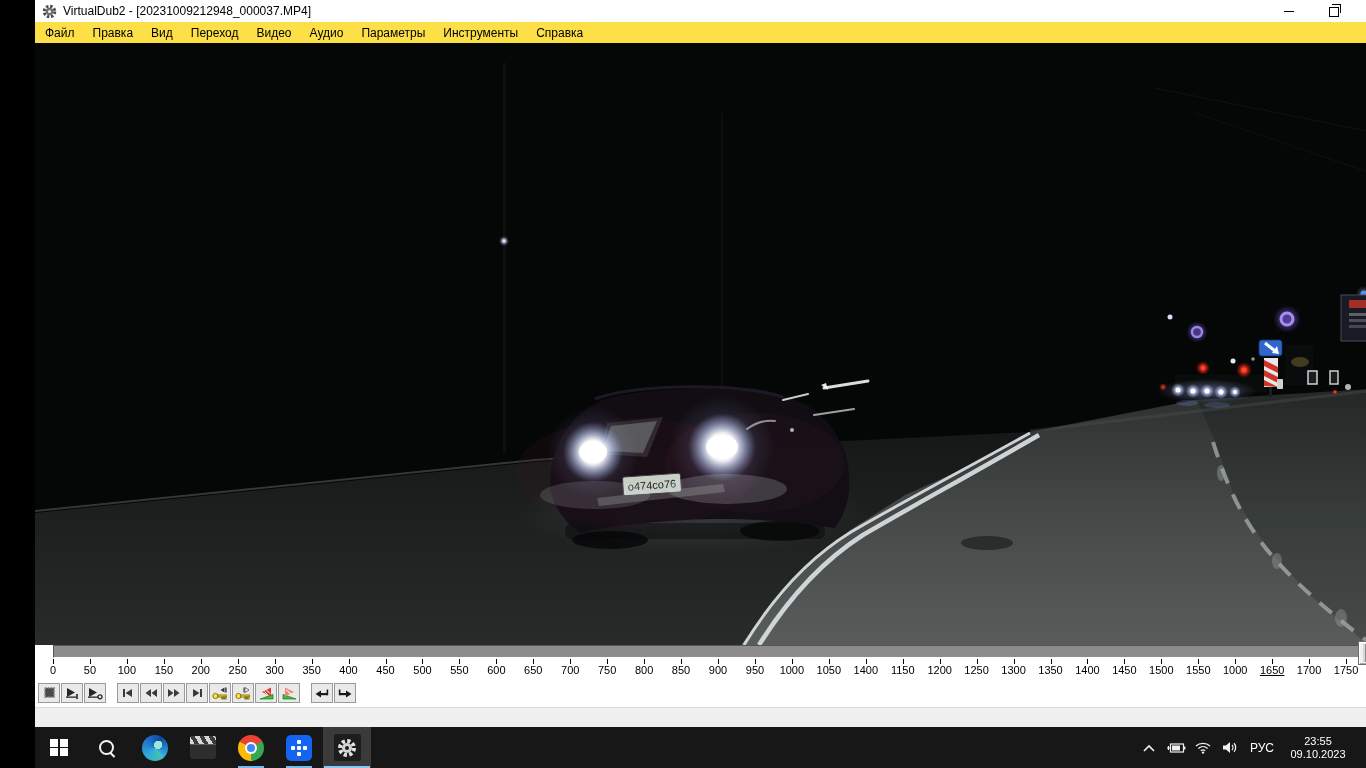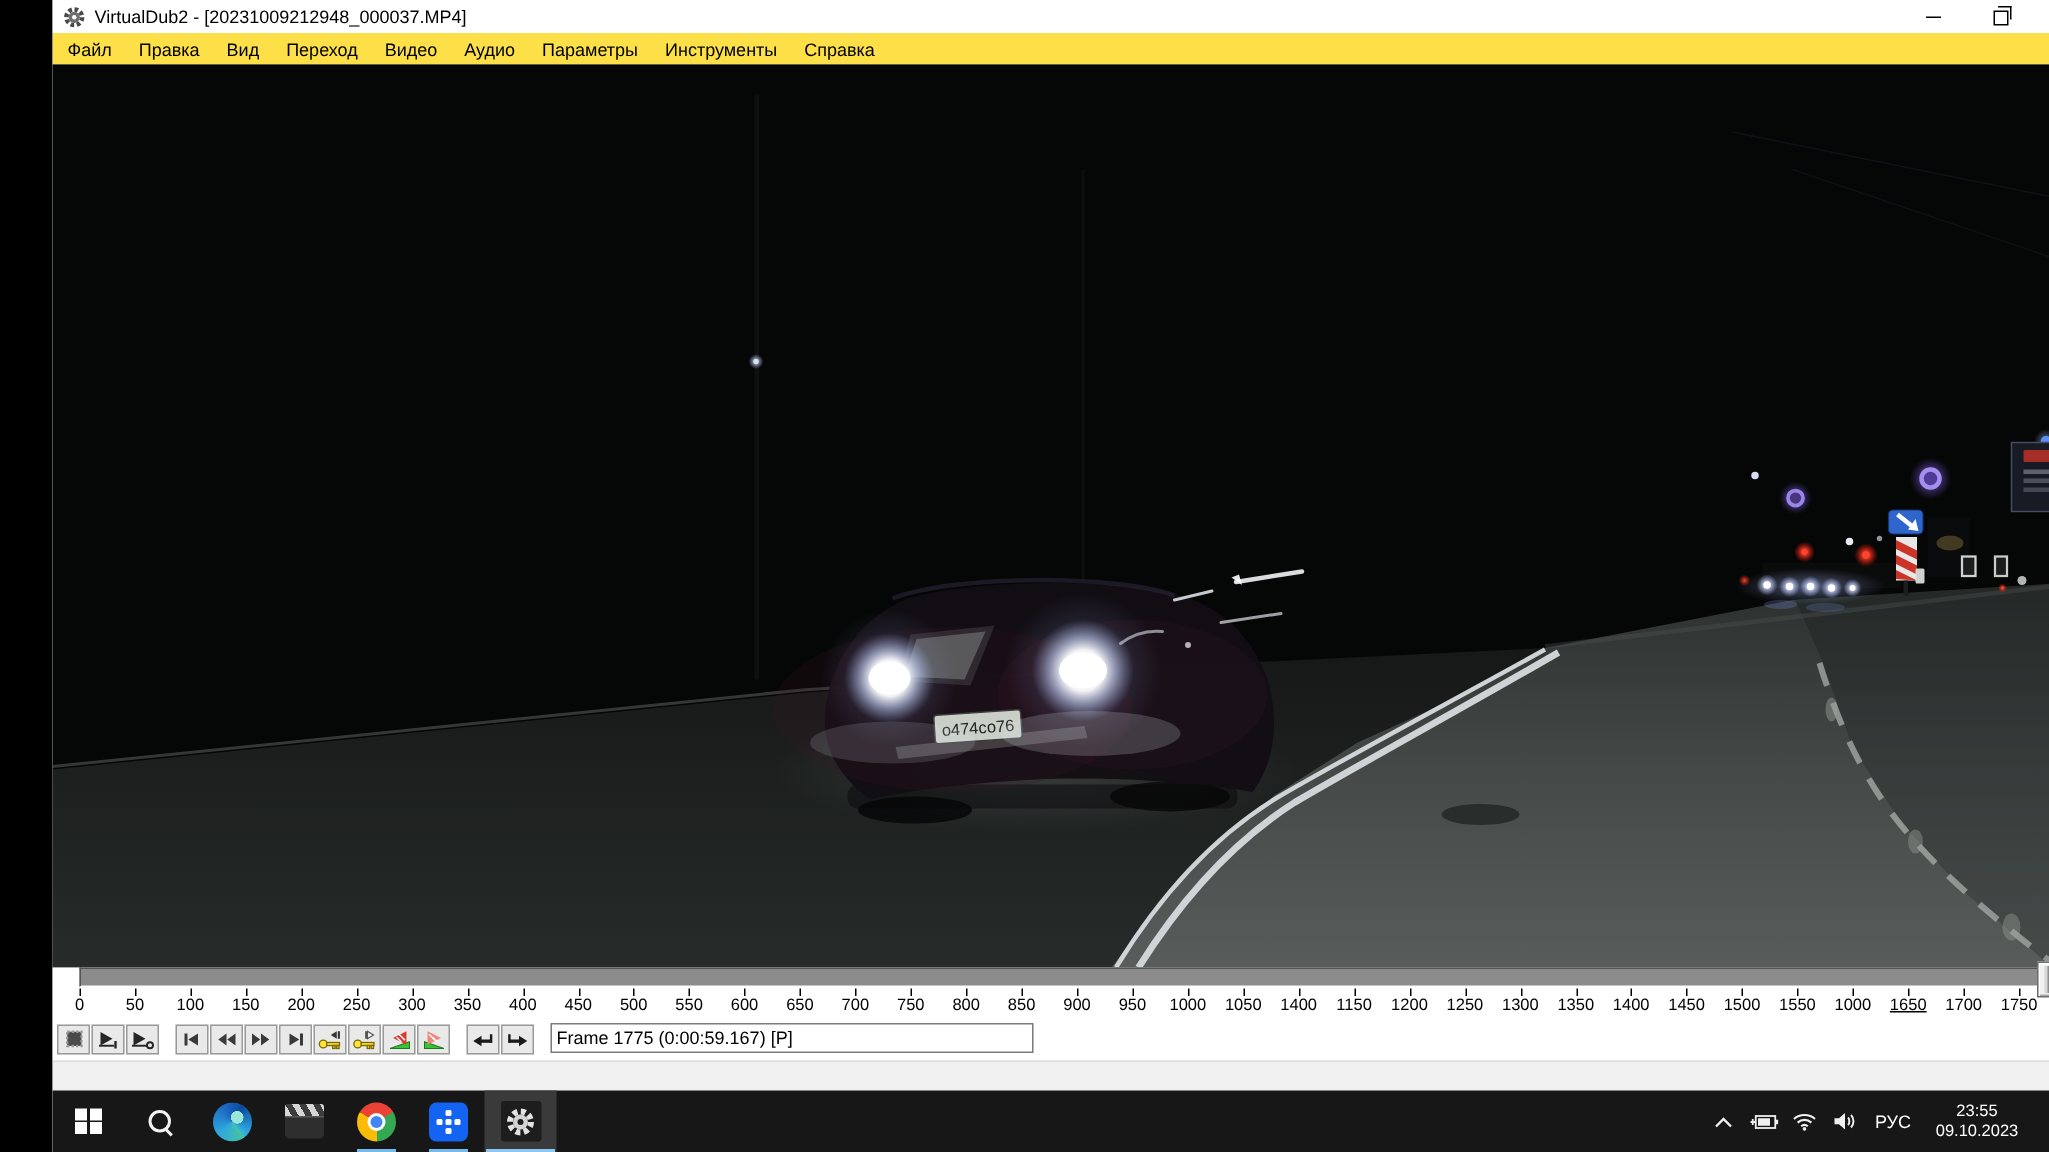--- a/index.html
+++ b/index.html
@@ -470,21 +470,20 @@
           <rect x="12.6" y="3.5" width="1.6" height="5.7" fill="#1a1a1a"></rect>
         </svg>
     </button>
     <button class="tb-btn">
       <svg width="16" height="14" viewBox="0 0 16 14">
           <polygon points="9,4.5 9,11.5 14.5,8" fill="#1a1a1a"></polygon>
           <rect x="2" y="7" width="7.5" height="2.2" fill="#1a1a1a"></rect>
           <rect x="1.8" y="3.5" width="1.6" height="5.7" fill="#1a1a1a"></rect>
         </svg>
     </button>
-    <div class="frame-box">Frame 1775 (0:00:59.167) [P]</div>
   </div>
 
   <div class="abs gapstrip"></div>
 
   <div class="abs taskbar">
     <div class="tb-slot">
       <div class="start-logo">
           <div></div>
           <div></div>
           <div></div>

